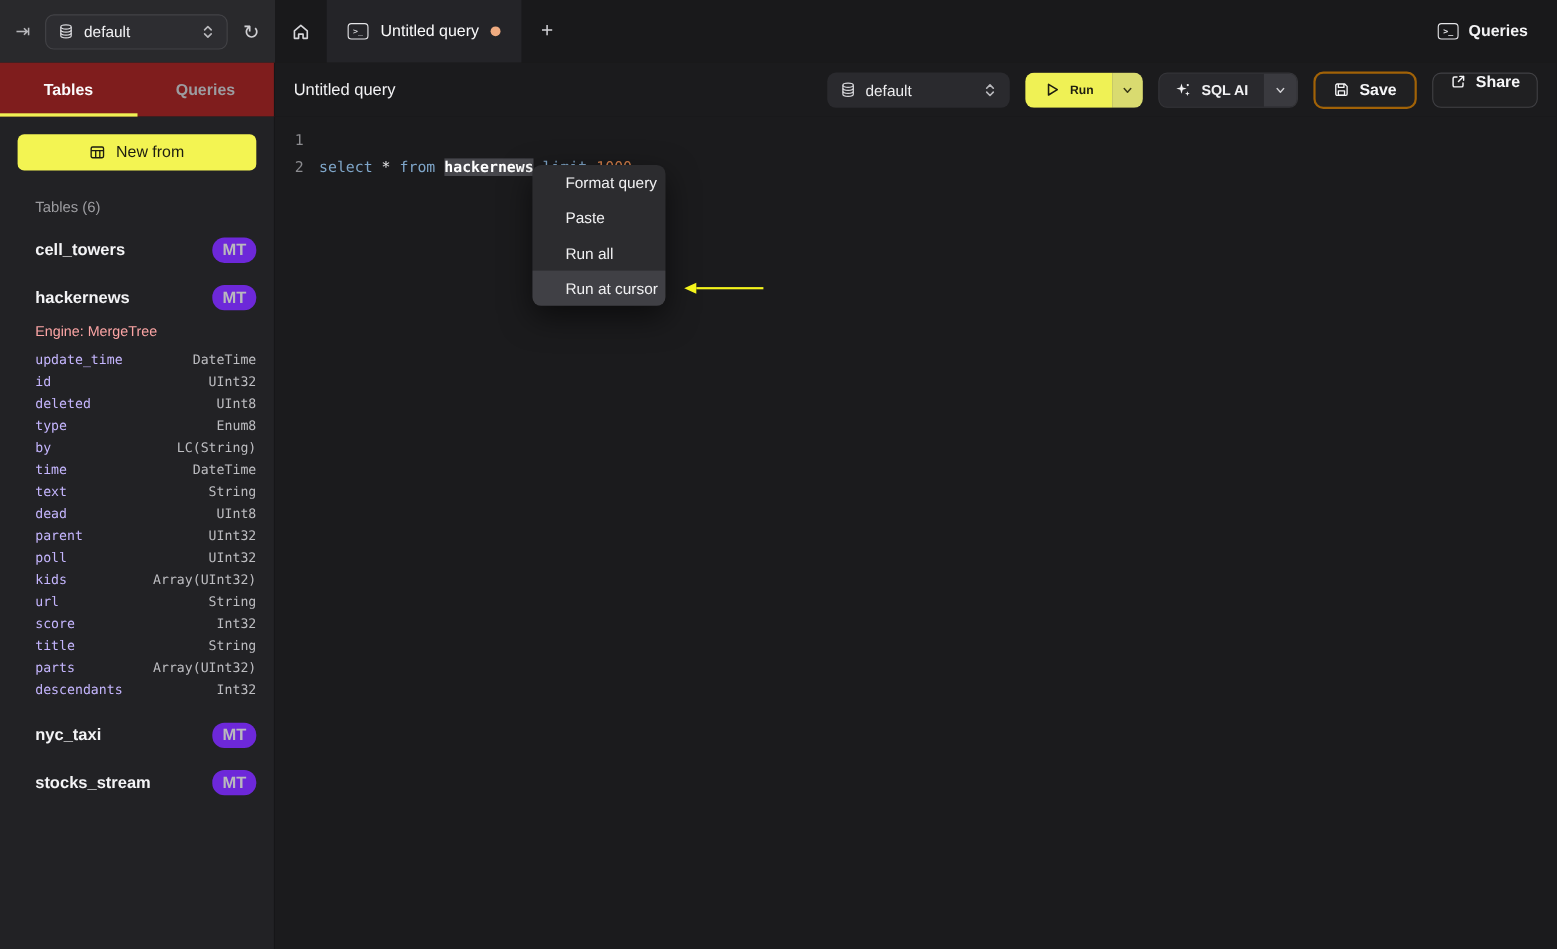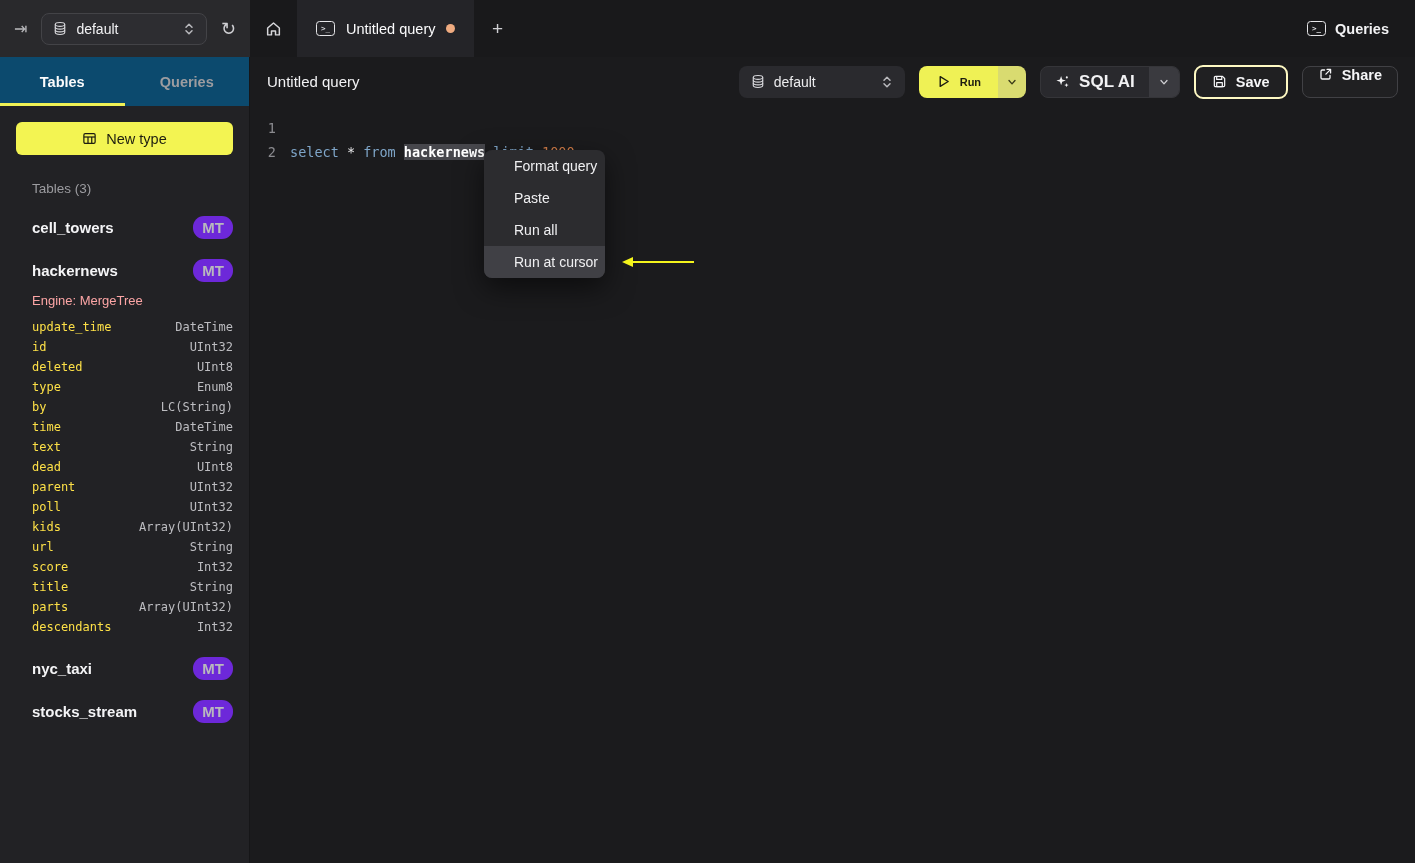--- a/index.html
+++ b/index.html
@@ -43,21 +43,21 @@
   }
   .tab-dot { width:9px; height:9px; border-radius:50%; background:#efab80; }
   .plus-btn { width:46px; display:flex; align-items:center; justify-content:center; color:#cfcfd3; font-size:19px; cursor:pointer; }
   .queries-btn {
     margin-left:auto; display:flex; align-items:center; gap:9px;
     padding:0 26px; cursor:pointer; color:#f2f2f4; font-size:14.5px; font-weight:600;
   }
 
   
   .subbar { display:flex; height:49px; }
-  .subbar-left { width:250px; background:#0c4a6e; display:flex; flex-shrink:0; border-right:1px solid #161618; }
+  .subbar-left { width:250px; background:#7f1d1d; display:flex; flex-shrink:0; border-right:1px solid #161618; }
   .side-tab {
     flex:1; display:flex; align-items:center; justify-content:center;
     font-size:14.5px; color:#9c9ca0; cursor:pointer; position:relative; font-weight:600;
   }
   .side-tab.active { color:#fbfbfc; }
   .side-tab.active::after {
     content:""; position:absolute; left:0; right:0; bottom:0; height:3px; background:#eff155;
   }
   .subbar-main { flex:1; display:flex; align-items:center; padding:0 17px; background:#1b1b1d; }
   .q-title { font-size:15px; color:#f2f2f4; }
@@ -66,24 +66,24 @@
     height:32px; min-width:166px; background:#2a2a2e; border-radius:8px;
     display:flex; align-items:center; gap:9px; padding:0 12px; cursor:pointer;
   }
   .run-btn { display:flex; height:32px; border-radius:8px; overflow:hidden; cursor:pointer; }
   .run-main {
     background:#eff155; color:#1d1d10; display:flex; align-items:center; gap:9px;
     padding:0 17px; font-weight:600; font-size:11px;
   }
   .run-caret { background:#d9db70; width:28px; display:flex; align-items:center; justify-content:center; }
   .sqlai-btn { display:flex; height:32px; border-radius:8px; overflow:hidden; background:#29292d; border:1px solid #353539; cursor:pointer; }
-  .sqlai-main { display:flex; align-items:center; gap:9px; padding:0 14px; font-size:17px; font-weight:600; color:#f2f2f4;text-align:right; }
+  .sqlai-main { display:flex; align-items:center; gap:9px; padding:0 14px; font-size:13px; font-weight:600; color:#f2f2f4;text-align:right; }
   .sqlai-caret { width:30px; background:#3a3a3f; display:flex; align-items:center; justify-content:center; }
   .save-btn {
-    height:34px; border:2px solid #fef9c3; border-radius:9px; background:#202022;
+    height:34px; border:2px solid #a16207; border-radius:9px; background:#202022;
     display:flex; align-items:center; gap:9px; padding:0 16px; font-size:14.5px;
     font-weight:600; color:#f6f6f8; cursor:pointer;
   }
   .share-btn {
     height:32px; border:1px solid #414145; border-radius:8px; background:#202022;
     display:flex; align-items:flex-start; gap:9px; padding:0 15px; font-size:14.5px;
     font-weight:600; color:#f6f6f8; cursor:pointer;
   }
 
   
@@ -112,21 +112,21 @@
     cursor:pointer;
   }
   .tbl-name { font-size:15px; font-weight:600; color:#f4f4f6; }
   .mt-badge {
     background:#6d28d9; color:#b9b9bd; font-size:15px; font-weight:600;
     padding:4px 9px; border-radius:11px; line-height:1;
   }
   .engine-line { margin:11px 0 0 16px; font-size:13px; color:#fca5a5; }
   .cols { margin:9px 0 2px 16px; font-family:"DejaVu Sans Mono",monospace; font-size:12px; line-height:20px; }
   .col-row { display:flex; justify-content:space-between; cursor:default; }
-  .col-name { color:#fde047; }
+  .col-name { color:#c4b5fd; }
   .col-type { color:#bdbdc1; }
 
   
   .editor {
     flex:1; background:#1b1b1d; position:relative; padding-top:10px;
     font-family:"DejaVu Sans Mono",monospace; font-size:13.5px;
   }
   .code-line { display:flex; line-height:24px; white-space:pre; }
   .ln { width:26px; text-align:right; color:#8b8b8f; flex-shrink:0; }
   .code { padding-left:14px; color:#e7e7e9; }
@@ -271,25 +271,25 @@
 <div class="main">
 
   <div class="sidebar">
     <div class="new-table-btn">
       <svg width="15" height="15" viewBox="0 0 16 16" fill="none" stroke="#1d1d10" stroke-width="1.3">
         <rect x="2" y="2.8" width="12" height="10.4" rx="1.4"></rect>
         <path d="M2 6.4h12"></path>
           <path d="M6.4 6.4v6.8"></path>
           <path d="M10.4 6.4v6.8"></path>
       </svg>
-      <span>New type</span>
-    </div>
-
-
-    <div class="section-title">Tables (3)</div>
+      <span>New from</span>
+    </div>
+
+
+    <div class="section-title">Tables (6)</div>
 
     <div class="tbl-row">
       <span class="tbl-name">cell_towers</span>
       <span class="mt-badge">MT</span>
     </div>
 
     <div class="tbl-row">
       <span class="tbl-name">hackernews</span>
       <span class="mt-badge">MT</span>
     </div>

